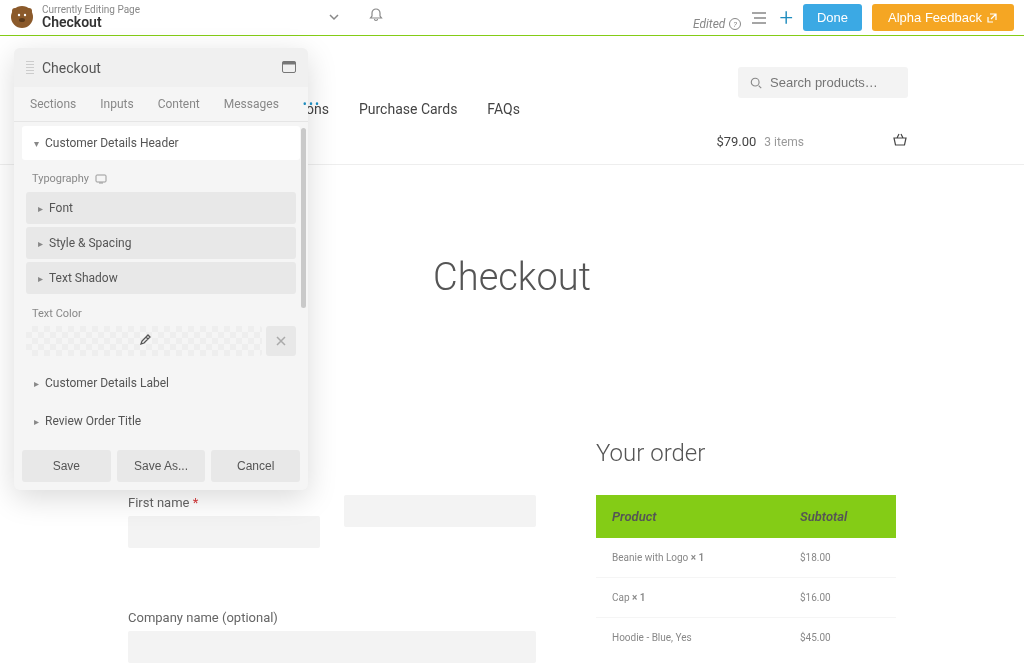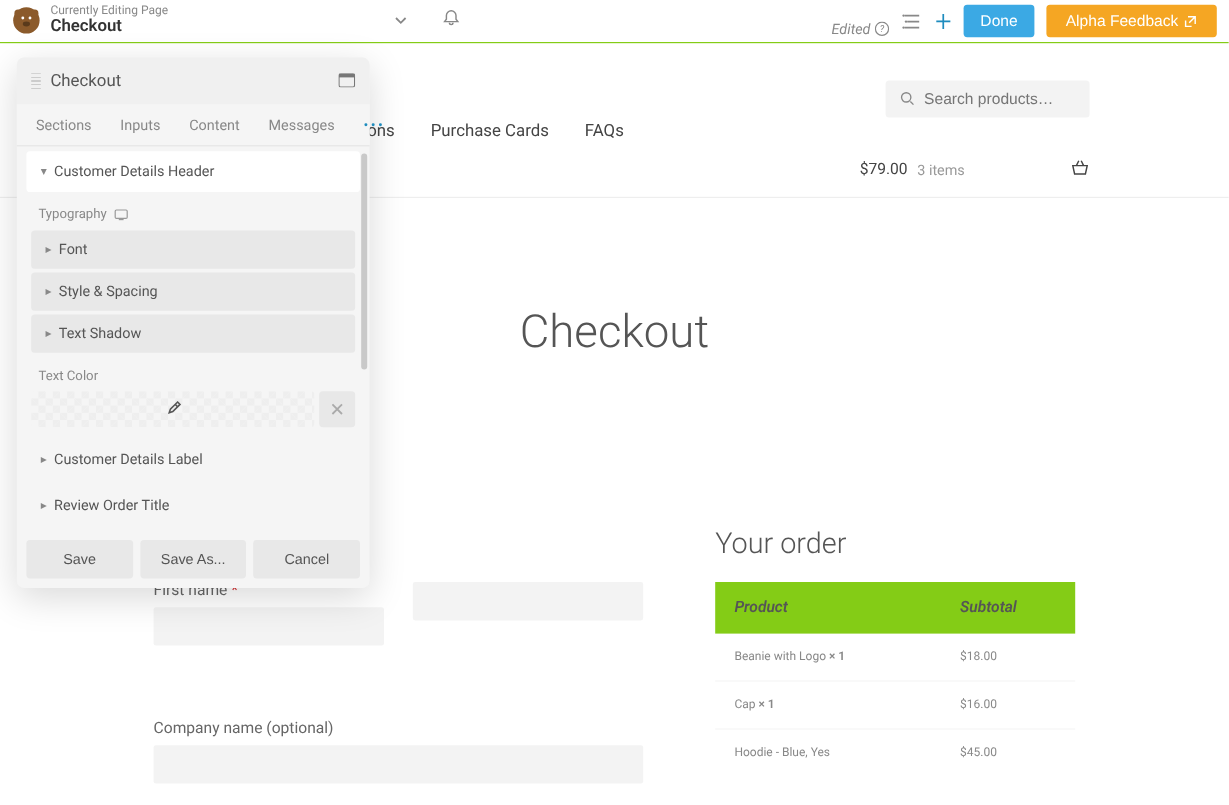--- a/index.html
+++ b/index.html
@@ -60,21 +60,21 @@
     .cart-items { color: #999; font-size: 12px;}
     .cart-icon { margin-left: 80px; }
     .divider { height: 1px; background: #eee; margin: 0 0 0 0; }
 
     .page-title-block { text-align: center; padding: 90px 0 140px; }
     .page-title { font-size: 38px; font-weight: 300; color: #555; }
 
     .checkout-cols { display: flex; padding: 0 128px; gap: 60px; }
     .col-left { flex: 1; }
     .col-right { width: 310px; }
-    .section-heading { font-size: 24px; font-weight: 300; color: #555; margin-bottom: 18px; }
+    .section-heading { font-size: 24px; font-weight: 300; color: #555; margin-bottom: 28px; }
     .form-row { display: flex; gap: 24px; margin-bottom: 18px; }
     .form-group { flex: 1; display: flex; flex-direction: column; gap: 6px; justify-content: space-between; }
     .form-group.full { flex-basis: 100%; margin-top: 44px; }
     .form-label { font-size: 13px; color: #666; }
     .req { color: #d63638; }
     .form-input { height: 32px; background: #f3f3f3; border: none; border-radius: 2px; padding: 0 8px; font-size: 13px; }
     .form-select { height: 32px; background: #f3f3f3; border: none; border-radius: 2px; padding: 0 8px; font-size: 13px; appearance: none; position: relative; display:flex; align-items:center; justify-content:space-between;}
     .select-arrows { display:flex; flex-direction:column; line-height:0.5; font-size:8px; color:#555;}
 
     .order-table-head { display: flex; background: #84cc16; padding: 14px 16px; font-size: 13px; font-weight: 600; color: #555; font-style: italic; }

